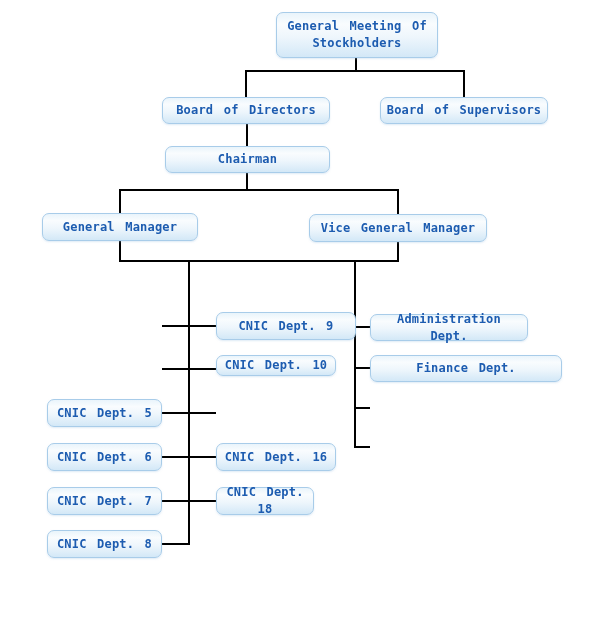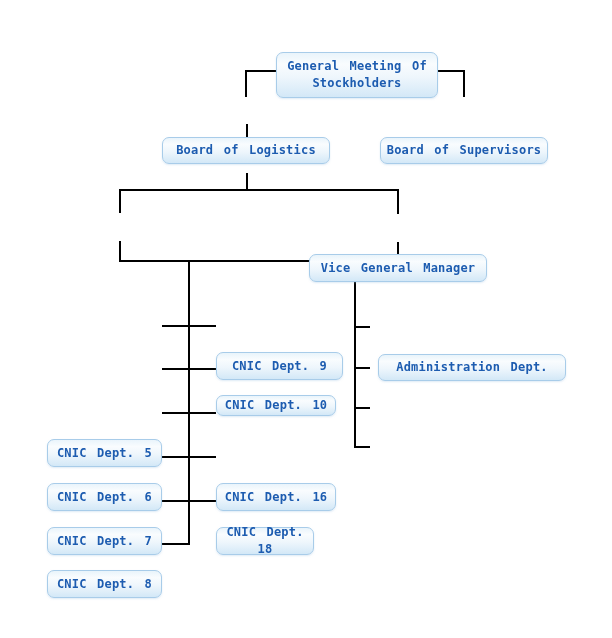--- a/index.html
+++ b/index.html
@@ -26,21 +26,20 @@
     font-size: 12px;
     line-height: 17px;
     letter-spacing: 0.2px;
     word-spacing: 3px;
     display: flex;
     align-items: center;
     justify-content: center;
     text-align: center;
     padding: 0 4px;
     box-shadow: 0 1px 2px rgba(160, 195, 225, 0.35);
-    margin-top: 40px;
   }
   .hl, .vl {
     position: absolute;
     background: #000000;
   }
   .hl { height: 2px; }
   .vl { width: 2px; }
 </style>
 </head>
 <body>
@@ -78,29 +77,32 @@
   <div class="hl" style="left:189px;top:412px;width:27px"></div>
   <div class="hl" style="left:189px;top:456px;width:27px"></div>
   <div class="hl" style="left:189px;top:500px;width:27px"></div>
 
   <div class="hl" style="left:355px;top:326px;width:15px"></div>
   <div class="hl" style="left:355px;top:367px;width:15px"></div>
   <div class="hl" style="left:355px;top:407px;width:15px"></div>
   <div class="hl" style="left:355px;top:446px;width:15px"></div>
 
   <div class="node" style="left:276px;top:12px;width:162px;height:46px">General Meeting Of Stockholders</div>
-  <div class="node" style="left:162px;top:97px;width:168px;height:27px">Board of Logistics</div>
+  <div class="node" style="left:162px;top:97px;width:168px;height:27px">Board of Directors</div>
   <div class="node" style="left:380px;top:97px;width:168px;height:27px">Board of Supervisors</div>
+  <div class="node" style="left:165px;top:146px;width:165px;height:27px">Chairman</div>
+  <div class="node" style="left:42px;top:213px;width:156px;height:28px">General Manager</div>
   <div class="node" style="left:309px;top:214px;width:178px;height:28px">Vice General Manager</div>
 
   <div class="node" style="left:47px;top:399px;width:115px;height:28px">CNIC Dept. 5</div>
   <div class="node" style="left:47px;top:443px;width:115px;height:28px">CNIC Dept. 6</div>
   <div class="node" style="left:47px;top:487px;width:115px;height:28px">CNIC Dept. 7</div>
   <div class="node" style="left:47px;top:530px;width:115px;height:28px">CNIC Dept. 8</div>
 
-  <div class="node" style="left:216px;top:312px;width:127px;height:28px">CNIC Dept. 9</div>
+  <div class="node" style="left:216px;top:312px;width:140px;height:28px">CNIC Dept. 9</div>
   <div class="node" style="left:216px;top:355px;width:120px;height:21px">CNIC Dept. 10</div>
   <div class="node" style="left:216px;top:443px;width:120px;height:28px">CNIC Dept. 16</div>
   <div class="node" style="left:216px;top:487px;width:98px;height:28px">CNIC Dept. 18</div>
 
-  <div class="node" style="left:378px;top:314px;width:188px;height:27px">Administration Dept.</div>
+  <div class="node" style="left:370px;top:314px;width:158px;height:27px">Administration Dept.</div>
+  <div class="node" style="left:370px;top:355px;width:192px;height:27px">Finance Dept.</div>
 
 </div>
 
 </body></html>

